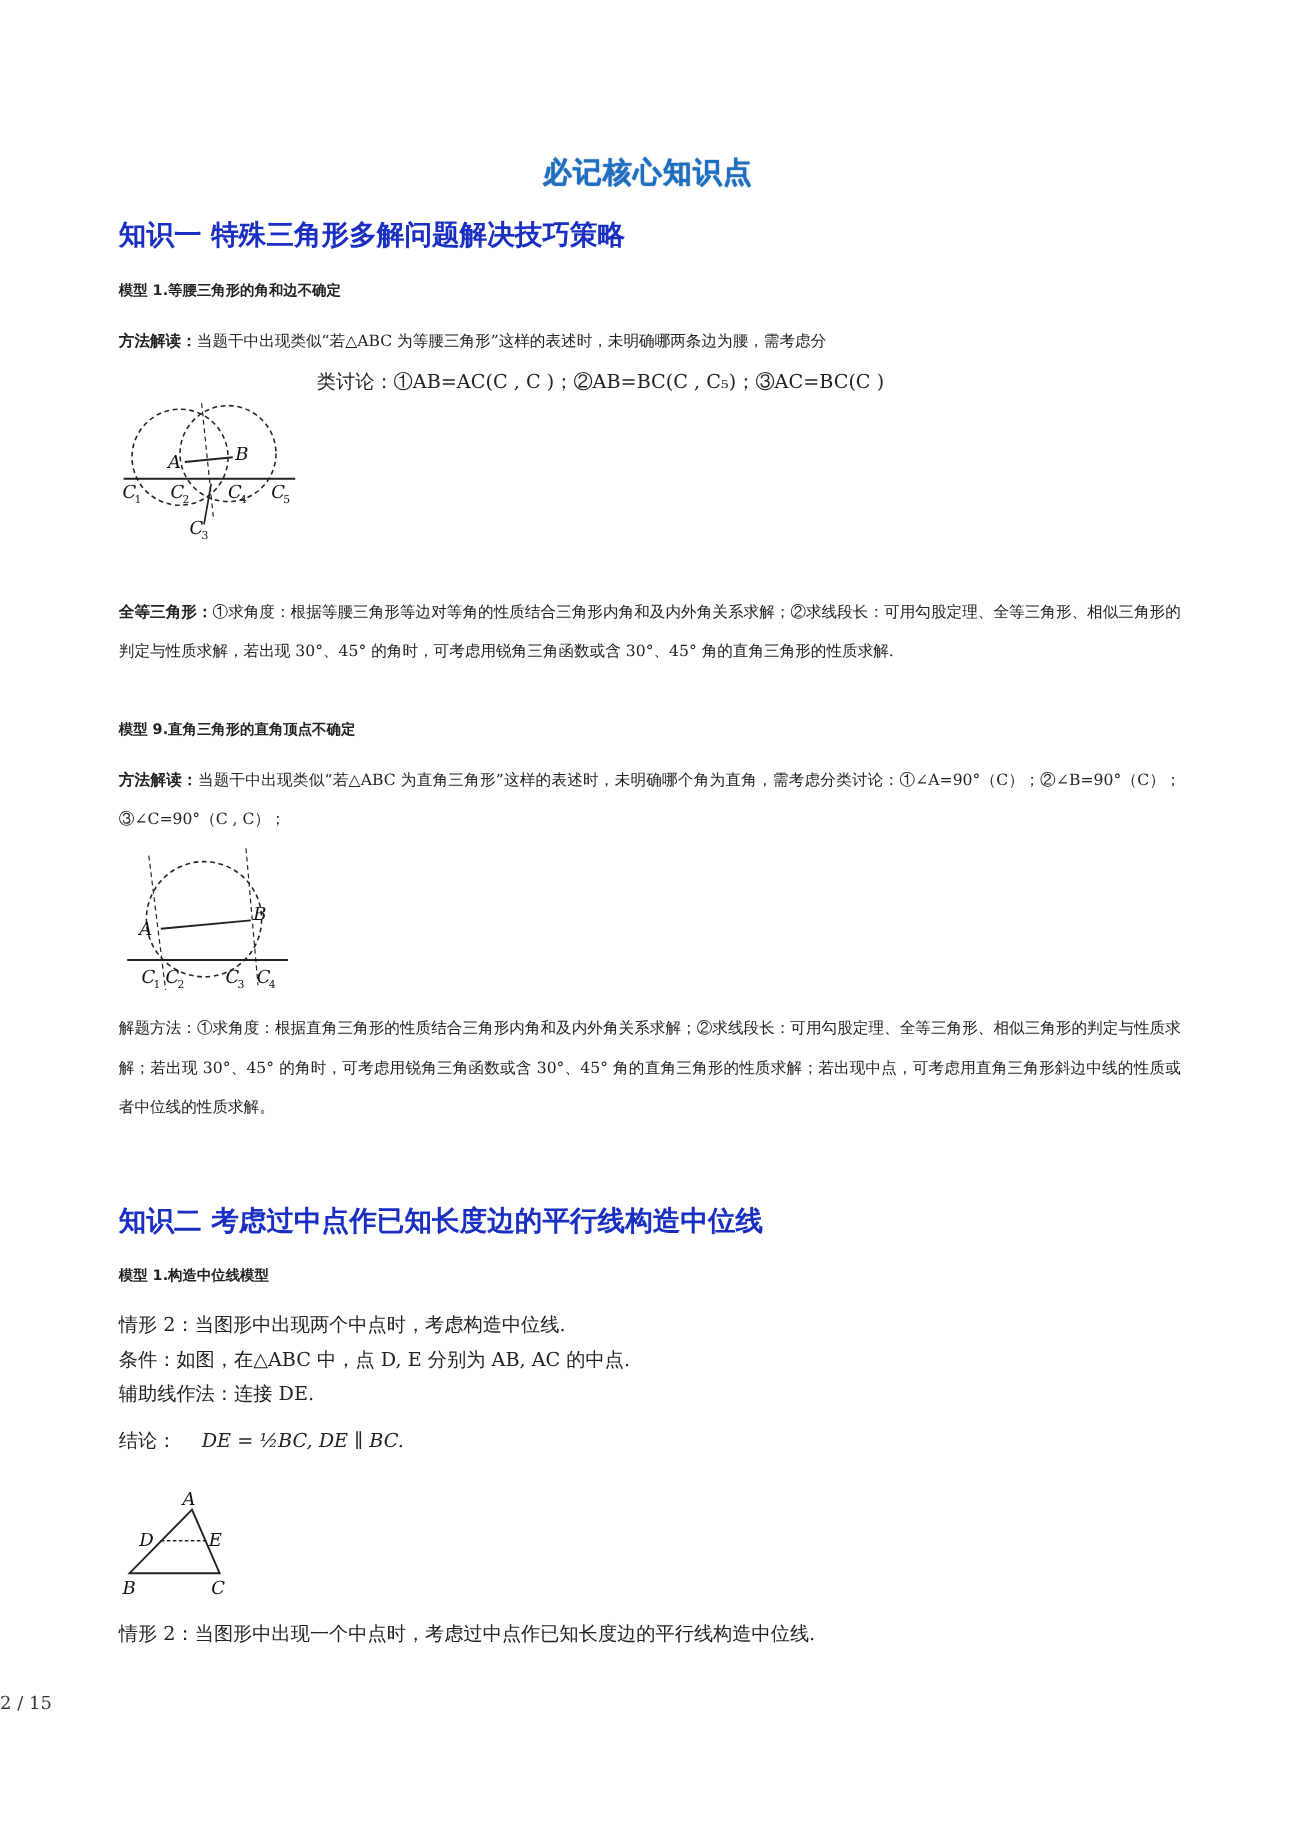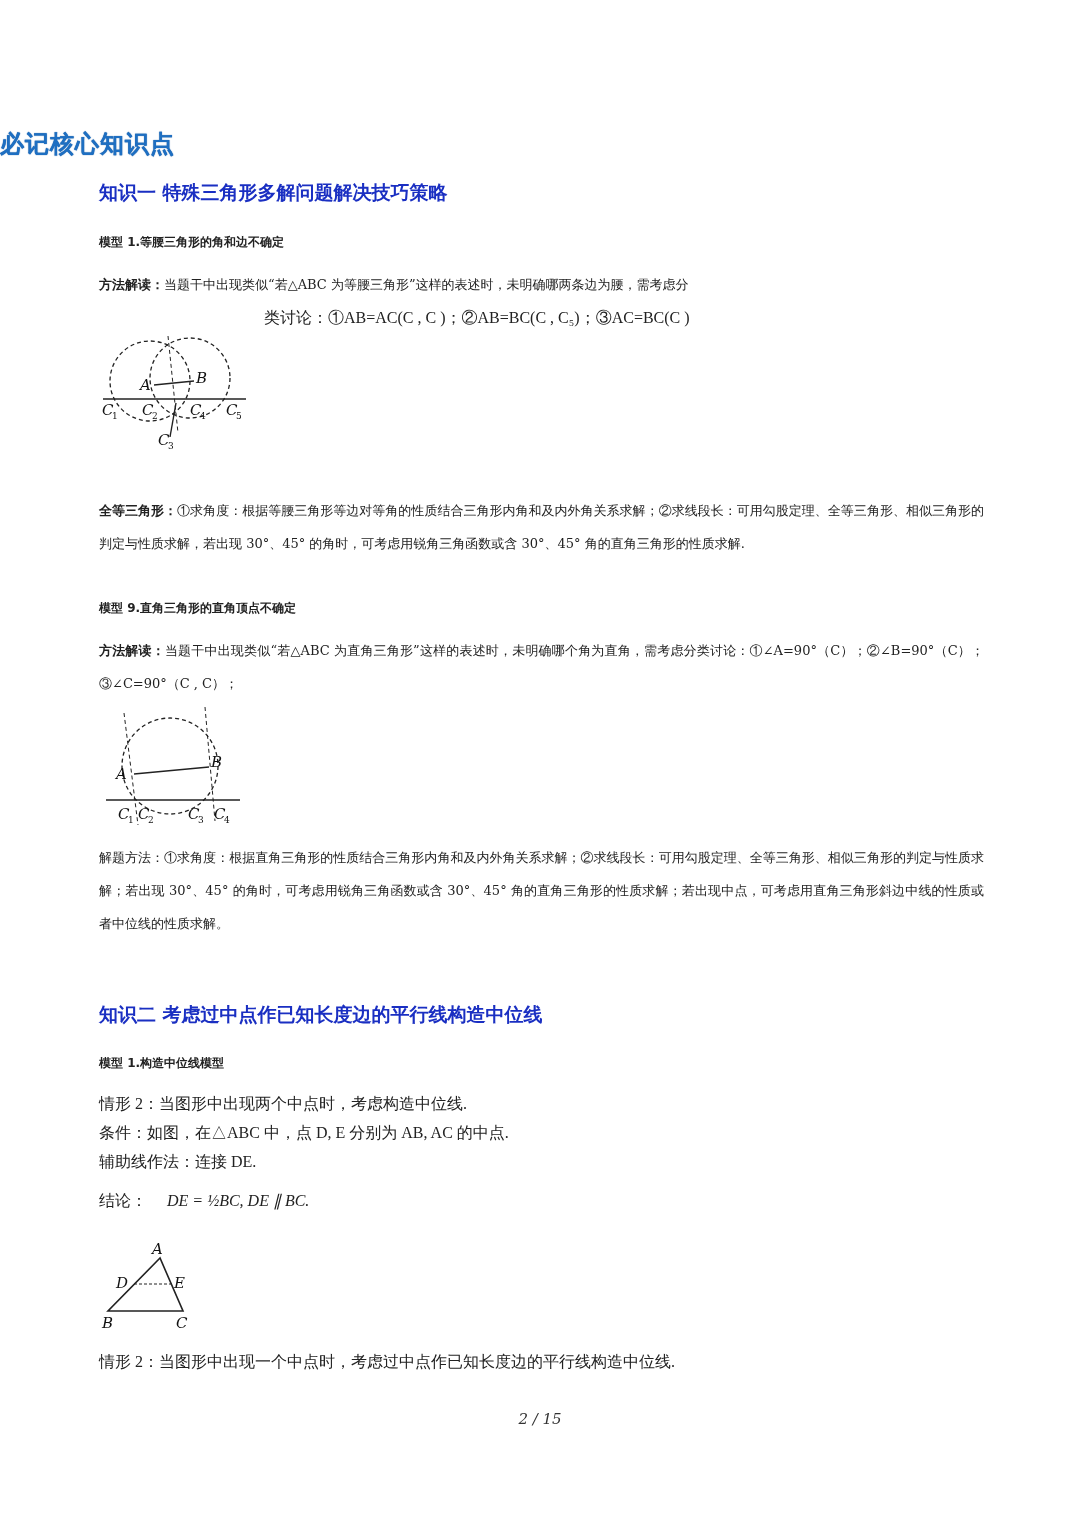--- a/index.html
+++ b/index.html
@@ -1,29 +1,29 @@
 <!DOCTYPE html>
 <html><head>
 <meta charset="utf-8">
 <style>
   html, body { margin:0; padding:0; background:#ffffff; }
   body { width:1080px; height:1527px; position:relative; overflow:hidden;
          font-family:"DejaVu Serif","Liberation Serif",serif; color:#222; }
   .abs { position:absolute; }
-  .title { left:0; width:1080px; top:128px; font-family:"DejaVu Sans",sans-serif;
+  .title { left:0; width:1080px; top:128px; text-align:center; font-family:"DejaVu Sans",sans-serif;
            font-weight:bold; font-size:24px; color:#1e6fc2; letter-spacing:1px;
            text-shadow:0 0 1px #0d4f96; }
-  .sec { left:99px; font-family:"DejaVu Sans",sans-serif; font-weight:bold; font-size:19px; color:#1a2fc2; }
+  .sec { left:99px; font-family:"DejaVu Sans",sans-serif; font-weight:bold; font-size:23px; color:#1a2fc2; }
   .model { left:99px; font-family:"DejaVu Sans",sans-serif; font-weight:bold; font-size:12px; color:#222; }
   .para { left:99px; width:885px; font-size:13px; line-height:33px; text-align:justify; }
   .para b { font-family:"DejaVu Sans",sans-serif; }
-  .line { left:99px; font-size:16px; white-space:nowrap;font-family:Liberation Serif, serif; }
+  .line { left:99px; font-size:16px; white-space:nowrap; }
   svg text { font-family:"DejaVu Serif",serif; font-style:italic; font-size:15px; fill:#111; }
   svg text.sub { font-size:9px; font-style:normal; }
-  .footer { left:0; width:1080px; top:1410px; text-align:center; font-size:15px; color:#333;font-style:italic; }
+  .footer { left:0; width:1080px; top:1410px; text-align:left; font-size:15px; color:#333; }
 </style>
 </head>
 <body>
 
 <div class="abs title">必记核心知识点</div>
 
 <div class="abs sec" style="top:180px">知识一  特殊三角形多解问题解决技巧策略</div>
 
 <div class="abs model" style="top:234px">模型 1.等腰三角形的角和边不确定</div>
 

